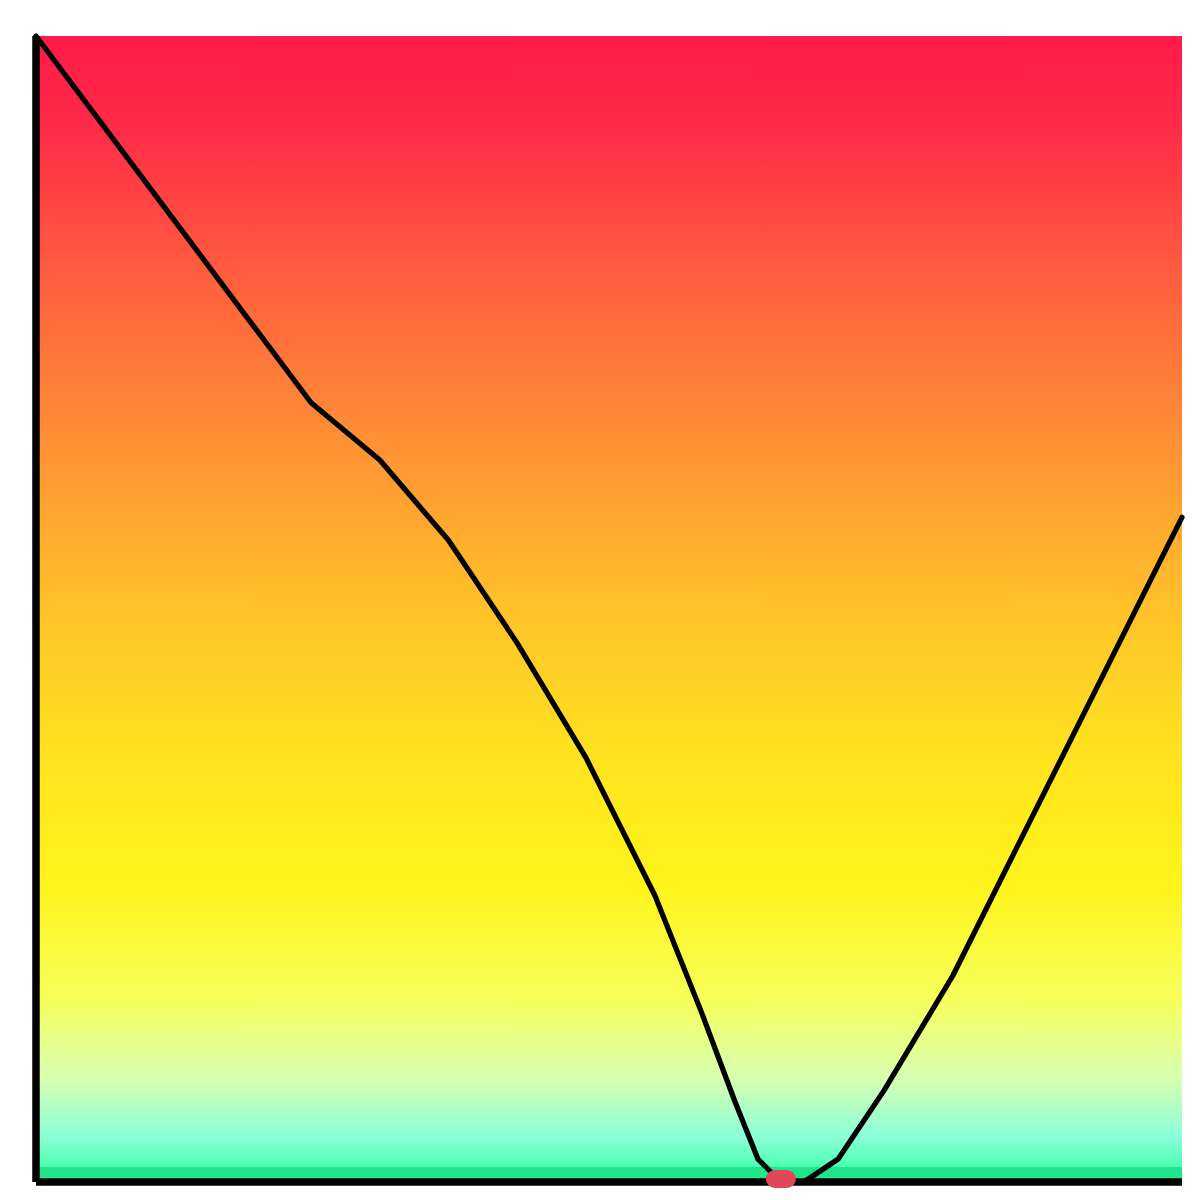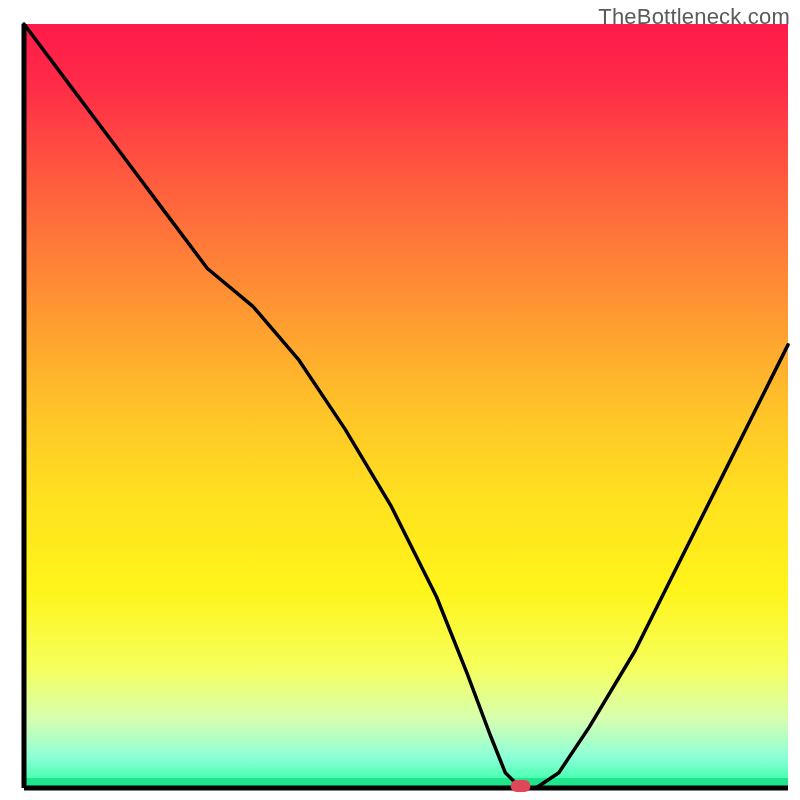--- a/index.html
+++ b/index.html
@@ -26,21 +26,20 @@
     letter-spacing: 0.2px;
   }
   svg {
     display: block;
   }
 </style>
 </head>
 <body>
 
 <div class="chart-container">
-  <div class="watermark">TheBottleneck.com</div>
   <svg id="chart-svg" width="800" height="800" viewBox="0 0 800 800">
     <defs>
       <linearGradient id="bgGrad" x1="0" y1="0" x2="0" y2="1">
           <stop offset="0%" stop-color="#ff1a4a"></stop>
           <stop offset="8%" stop-color="#ff2b47"></stop>
           <stop offset="20%" stop-color="#ff5a3f"></stop>
           <stop offset="35%" stop-color="#ff8f34"></stop>
           <stop offset="50%" stop-color="#ffc229"></stop>
           <stop offset="62%" stop-color="#ffe11f"></stop>
           <stop offset="74%" stop-color="#fff41a"></stop>

